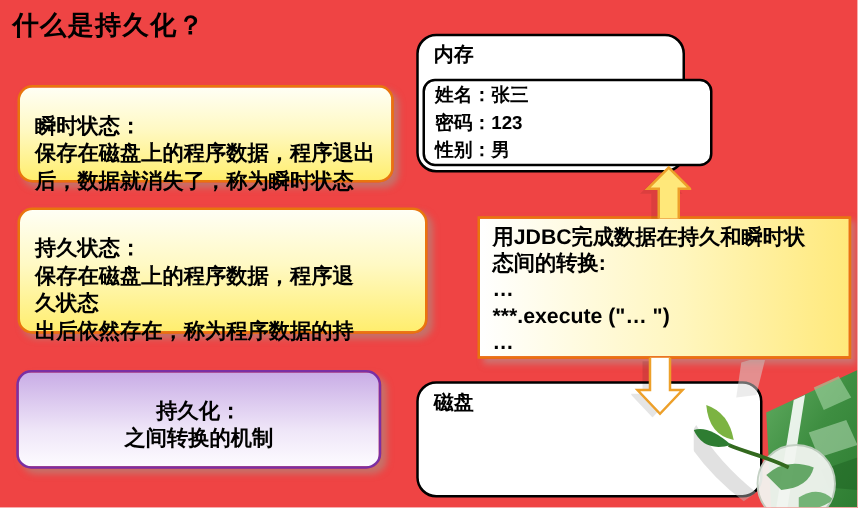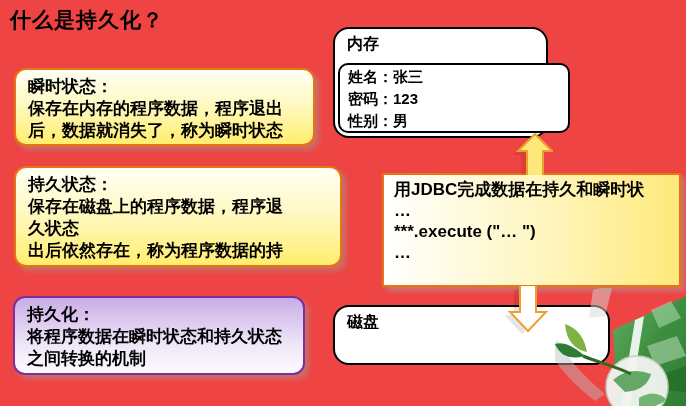--- a/index.html
+++ b/index.html
@@ -3,36 +3,36 @@
 <meta charset="utf-8">
 <style>
   html,body{margin:0;padding:0;background:#ffffff;}
   .slide{
     position:relative;width:686px;height:406px;background:#ef4444;overflow:hidden;
     font-family:"Liberation Sans","DejaVu Sans",sans-serif;font-weight:bold;color:#000;
   }
   .title{position:absolute;left:10px;top:6px;font-size:21px;letter-spacing:1px;margin:0;}
 
   
-  .cbox{position:absolute;border-radius:12px;padding:6px 12px;box-sizing:border-box;
+  .cbox{position:absolute;border-radius:12px;padding:20px 12px;box-sizing:border-box;
         font-size:17px;line-height:22px;}
   .cbox.yellow{border:2px solid #E9750E;
         background:linear-gradient(180deg,#FFFFF5 0%,#FFF9C4 45%,#FFEE6E 100%);
         box-shadow:4px 4px 5px rgba(165,150,135,0.55);}
   .cbox.purple{border:2px solid #7B2FA3;
         background:linear-gradient(180deg,#C9ADE6 0%,#EFE6F8 62%,#FDFBFF 100%);
         box-shadow:4px 4px 5px rgba(165,150,135,0.55);}
   #box-transient{left:14px;top:68px;width:301px;height:78px;}
   #box-persistent{left:14px;top:166px;width:328px;height:101px;}
-  #box-persistence{left:13px;top:296px;width:292px;height:79px;}
+  #box-persistence{left:13px;top:296px;width:292px;height:79px;text-align:center;}
 
   
   .frame{position:absolute;border:2px solid #000;border-radius:16px;background:#fff;box-sizing:border-box;}
   #mem-box{left:333px;top:27px;width:215px;height:111px;}
-  #disk-box{left:333px;top:305px;width:277px;height:60px;}
+  #disk-box{left:333px;top:305px;width:277px;height:93px;}
   .frame-label{position:absolute;left:12px;top:5px;font-size:16px;}
   .mem-inner{position:absolute;left:3px;top:34px;width:232px;height:70px;border:2px solid #000;
         border-radius:10px;box-sizing:border-box;padding:1px 0 0 8px;font-size:15px;line-height:22px;background:#fff;}
 
   
   #jdbc-box{position:absolute;left:382px;top:173px;width:299px;height:114px;box-sizing:border-box;
         border:2px solid #E9750E;padding:4px 10px;font-size:17px;line-height:21px;
         background:linear-gradient(90deg,#FFFFFF 0%,#FFF6BE 55%,#FFE97B 100%);
         box-shadow:4px 4px 5px rgba(170,165,160,0.5);}
 
@@ -43,34 +43,33 @@
 </style>
 </head>
 <body>
 
 <div class="slide">
 
   <h1 class="title">什么是持久化？</h1>
 
   <div class="cbox yellow" id="box-transient">
     <div>瞬时状态：</div>
-    <div>保存在内存的程序数据，程序退出</div>
+    <div>保存在磁盘上的程序数据，程序退出</div>
     <div>后，数据就消失了，称为瞬时状态</div>
   </div>
 
   <div class="cbox yellow" id="box-persistent">
     <div>持久状态：</div>
     <div>保存在磁盘上的程序数据，程序退</div>
     <div>久状态</div>
     <div>出后依然存在，称为程序数据的持</div>
   </div>
 
   <div class="cbox purple" id="box-persistence">
     <div>持久化：</div>
-    <div>将程序数据在瞬时状态和持久状态</div>
     <div>之间转换的机制</div>
   </div>
 
   <div class="frame" id="mem-box">
     <div class="frame-label">内存</div>
     <div class="mem-inner">
       <div>姓名：张三</div>
       <div>密码：123</div>
       <div>性别：男</div>
     </div>
@@ -110,20 +109,21 @@
     </g>
 
     <path d="M28 68 C 42 74 60 78 76 86" fill="none" stroke="#33691E" stroke-width="3"></path>
 
     <path d="M30 68 Q 12 52 0 56 Q 8 74 30 68 Z" fill="#2E7D32"></path>
     <path d="M32 64 Q 28 42 10 36 Q 12 60 32 64 Z" fill="#7CB342"></path>
   </svg>
 
   <div id="jdbc-box">
     <div>用JDBC完成数据在持久和瞬时状</div>
+    <div>态间的转换:</div>
     <div>…</div>
     <div>***.execute ("… ")</div>
     <div>…</div>
   </div>
 
   <svg id="up-arrow" class="arrow" width="42" height="43" viewBox="0 0 42 43">
     <path d="M7 21 L24 4 L41 21 L32 21 L32 43 L16 43 L16 21 Z" fill="#000" opacity="0.08" transform="translate(-6,2)"></path>
     <path d="M16 43 L16 19 L7 19 L24 2 L41 19 L32 19 L32 43" fill="#FFE87A" stroke="#EDA02A" stroke-width="2"></path>
   </svg>
 

